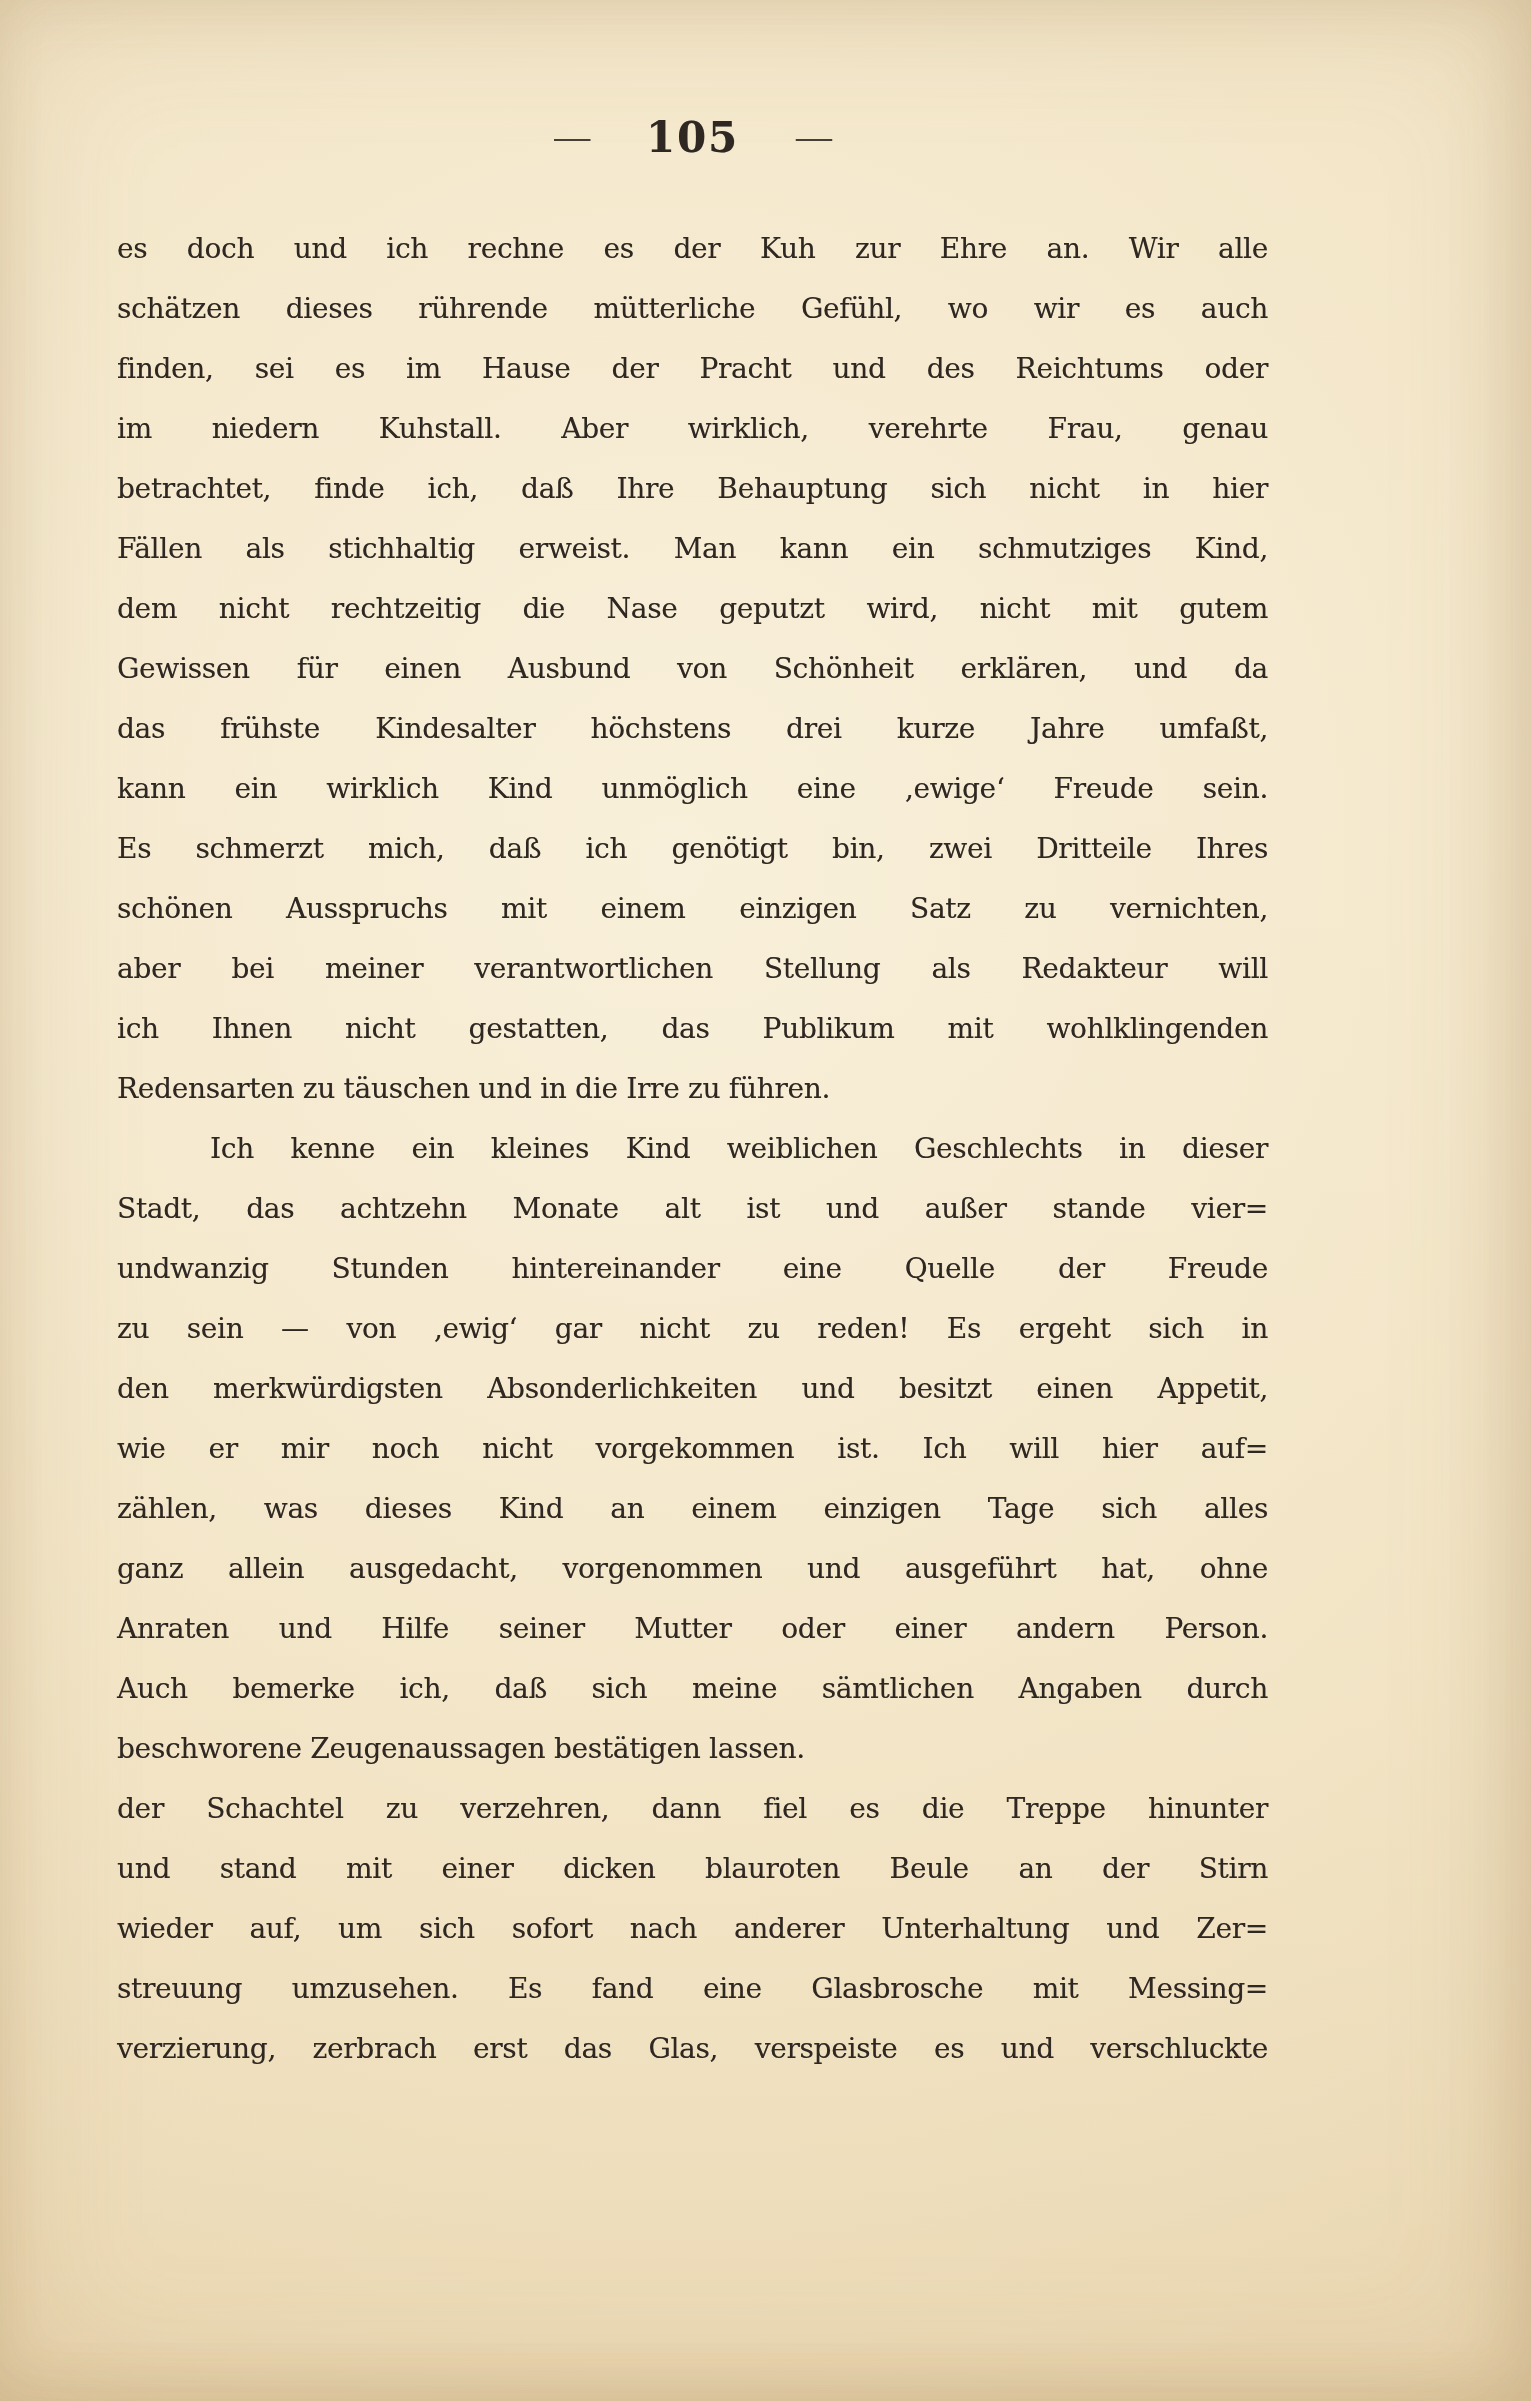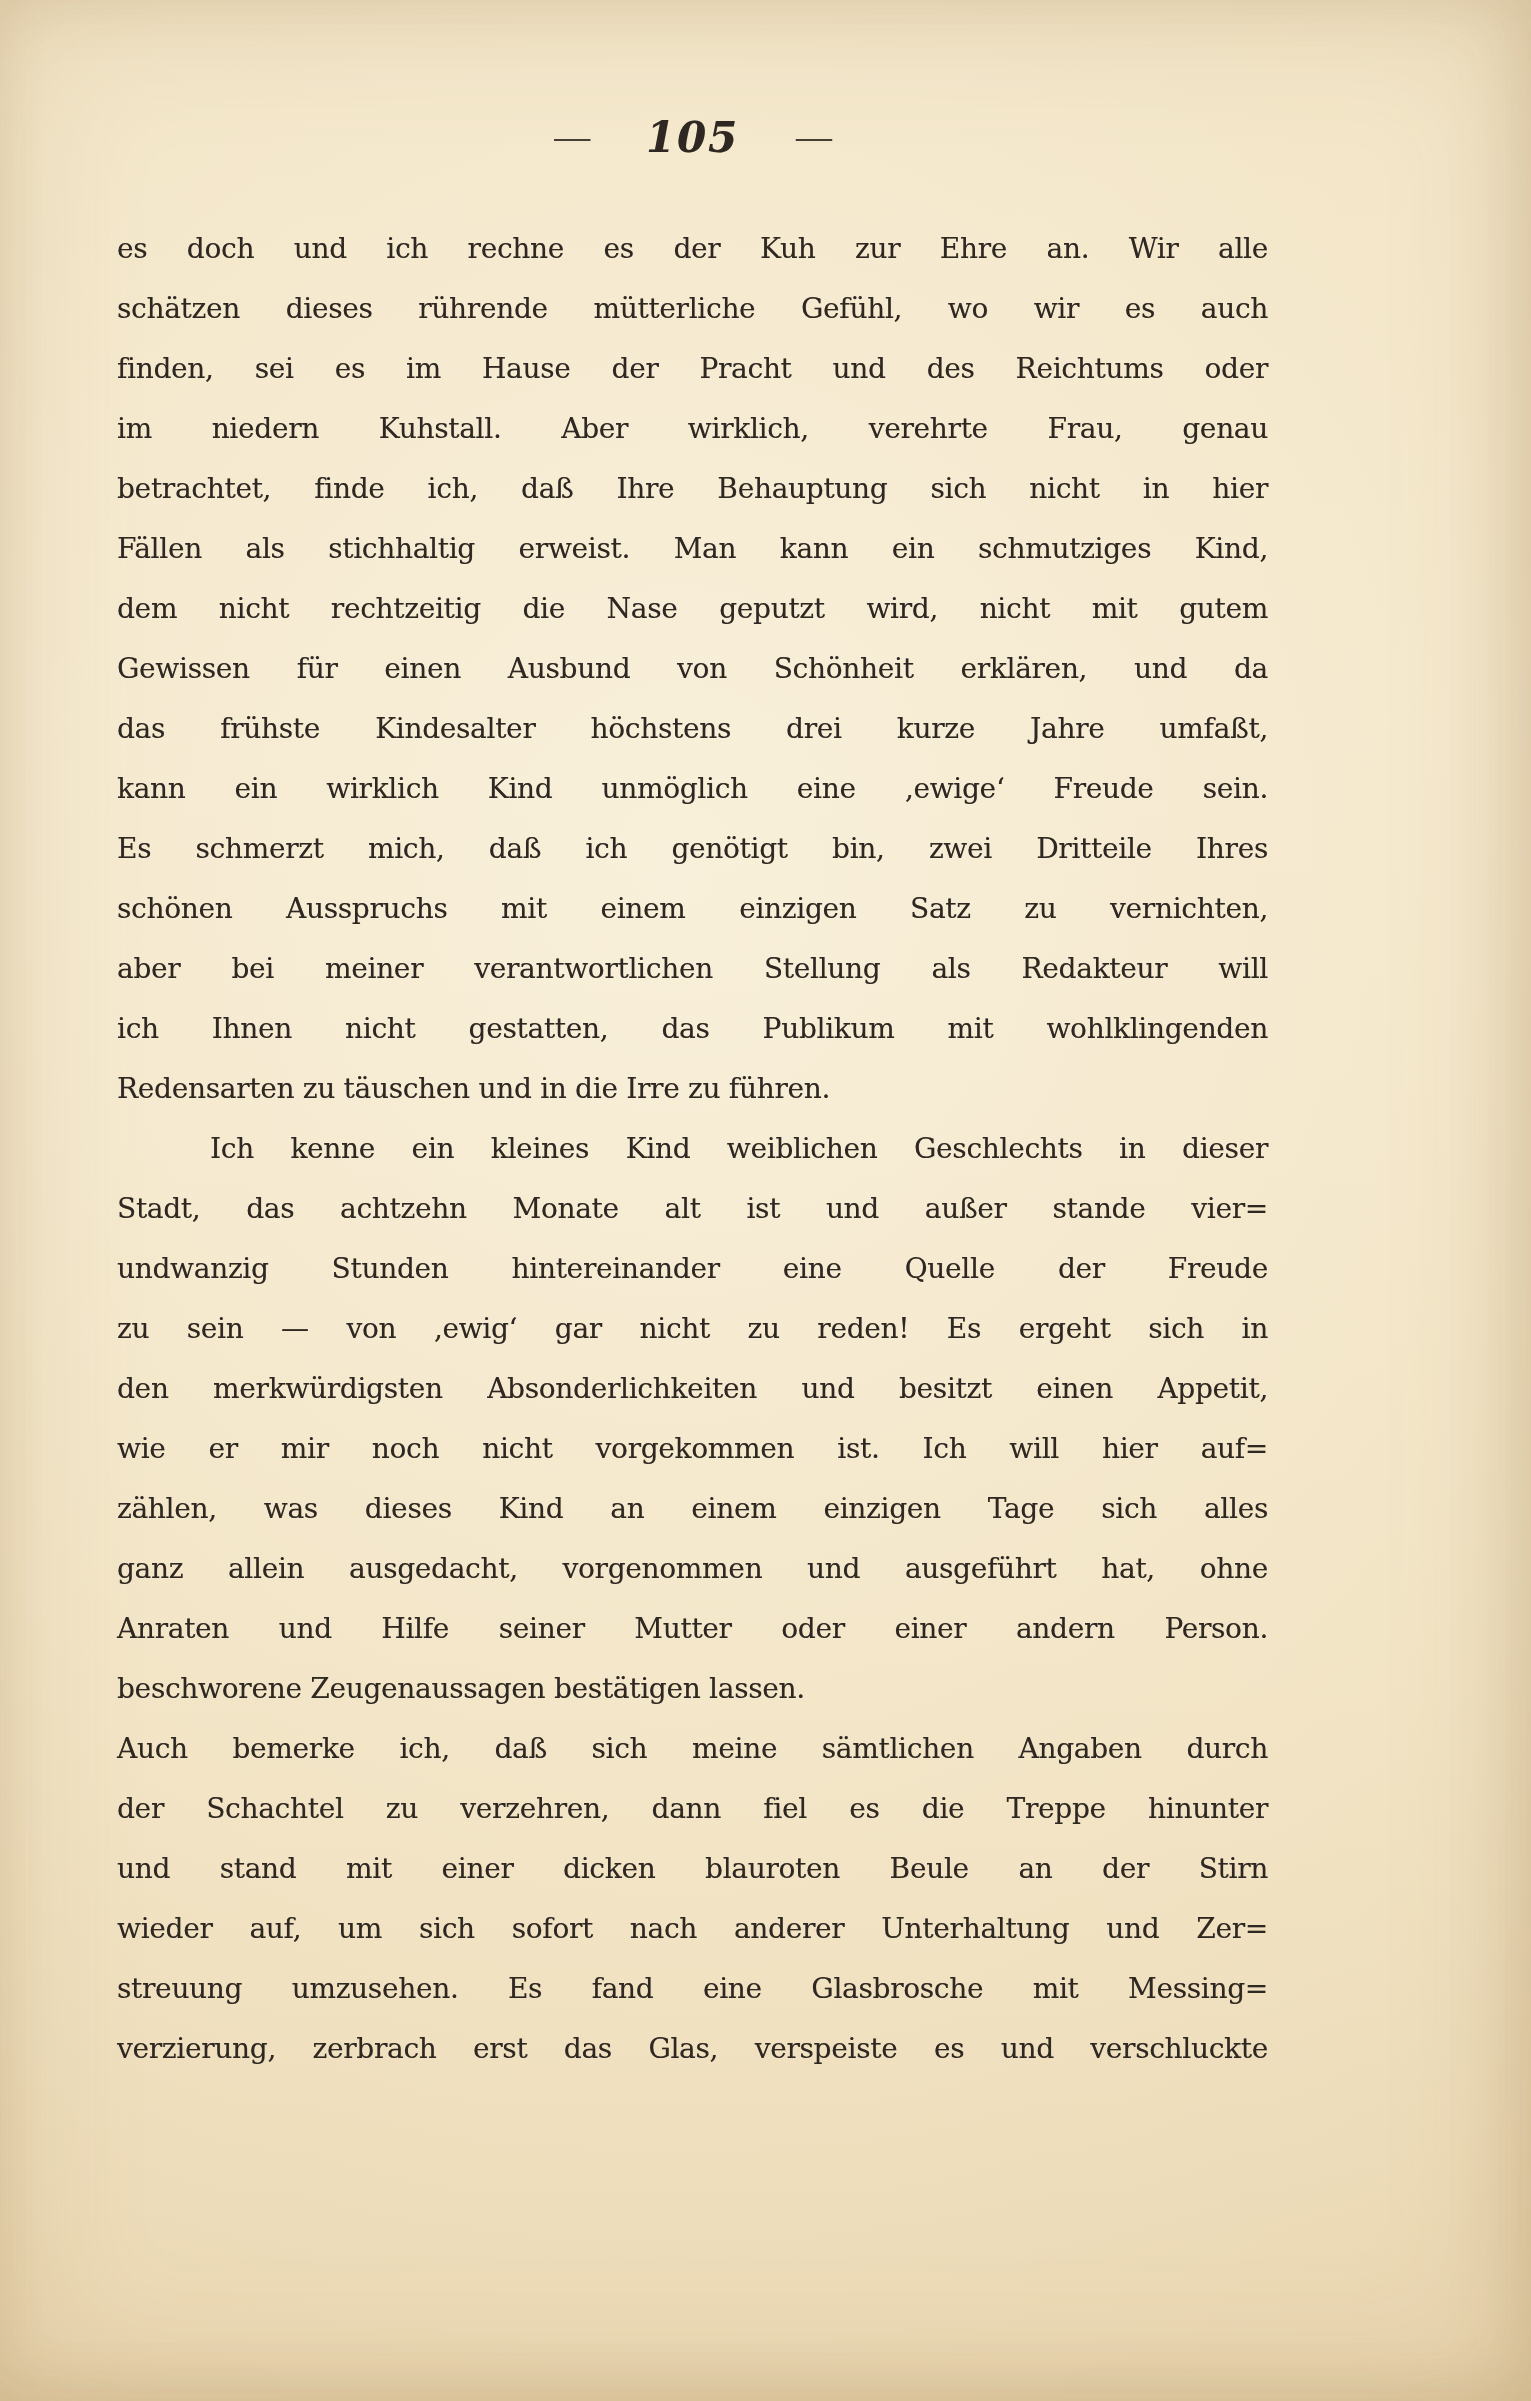--- a/index.html
+++ b/index.html
@@ -28,21 +28,20 @@
   .folio .dash{
     font-size:40px;
     transform:scaleY(.75);
     opacity:.88;
     letter-spacing:-1.1px;
   }
   .folio .num{
     letter-spacing:1.7px;
     font-weight:600;
     text-shadow:0.2px 0.2px 0.5px rgba(47,40,34,.35);
-    font-style:italic;
   }
   .body-text{
     position:absolute;top:219px;left:117px;width:1151px;
     color:var(--ink,#2f2822);
     font-size:28px;
     letter-spacing:-0.3px;
     text-shadow:0.2px 0.2px 0.3px rgba(47,40,34,.38);
   }
   .line{
     height:60px;line-height:60px;
@@ -87,22 +86,22 @@
     <div class="line para-end">Redensarten zu täuschen und in die Irre zu führen.</div>
     <div class="line indent">Ich kenne ein kleines Kind weiblichen Geschlechts in dieser</div>
     <div class="line">Stadt, das achtzehn Monate alt ist und außer stande vier=</div>
     <div class="line">undwanzig Stunden hintereinander eine Quelle der Freude</div>
     <div class="line">zu sein — von ‚ewig‘ gar nicht zu reden! Es ergeht sich in</div>
     <div class="line">den merkwürdigsten Absonderlichkeiten und besitzt einen Appetit,</div>
     <div class="line">wie er mir noch nicht vorgekommen ist.  Ich will hier auf=</div>
     <div class="line">zählen, was dieses Kind an einem einzigen Tage sich alles</div>
     <div class="line">ganz allein ausgedacht, vorgenommen und ausgeführt hat, ohne</div>
     <div class="line">Anraten und Hilfe seiner Mutter oder einer andern Person.</div>
+    <div class="line">Auch bemerke ich, daß sich meine sämtlichen Angaben durch</div>
     <div class="line para-end">beschworene Zeugenaussagen bestätigen lassen.</div>
-    <div class="line">Auch bemerke ich, daß sich meine sämtlichen Angaben durch</div>
     <div class="line">der Schachtel zu verzehren, dann fiel es die Treppe hinunter</div>
     <div class="line">und stand mit einer dicken blauroten Beule an der Stirn</div>
     <div class="line">wieder auf, um sich sofort nach anderer Unterhaltung und Zer=</div>
     <div class="line">streuung umzusehen.  Es fand eine Glasbrosche mit Messing=</div>
     <div class="line">verzierung, zerbrach erst das Glas, verspeiste es und verschluckte</div>
   </div>
 
 </div>
 
 

